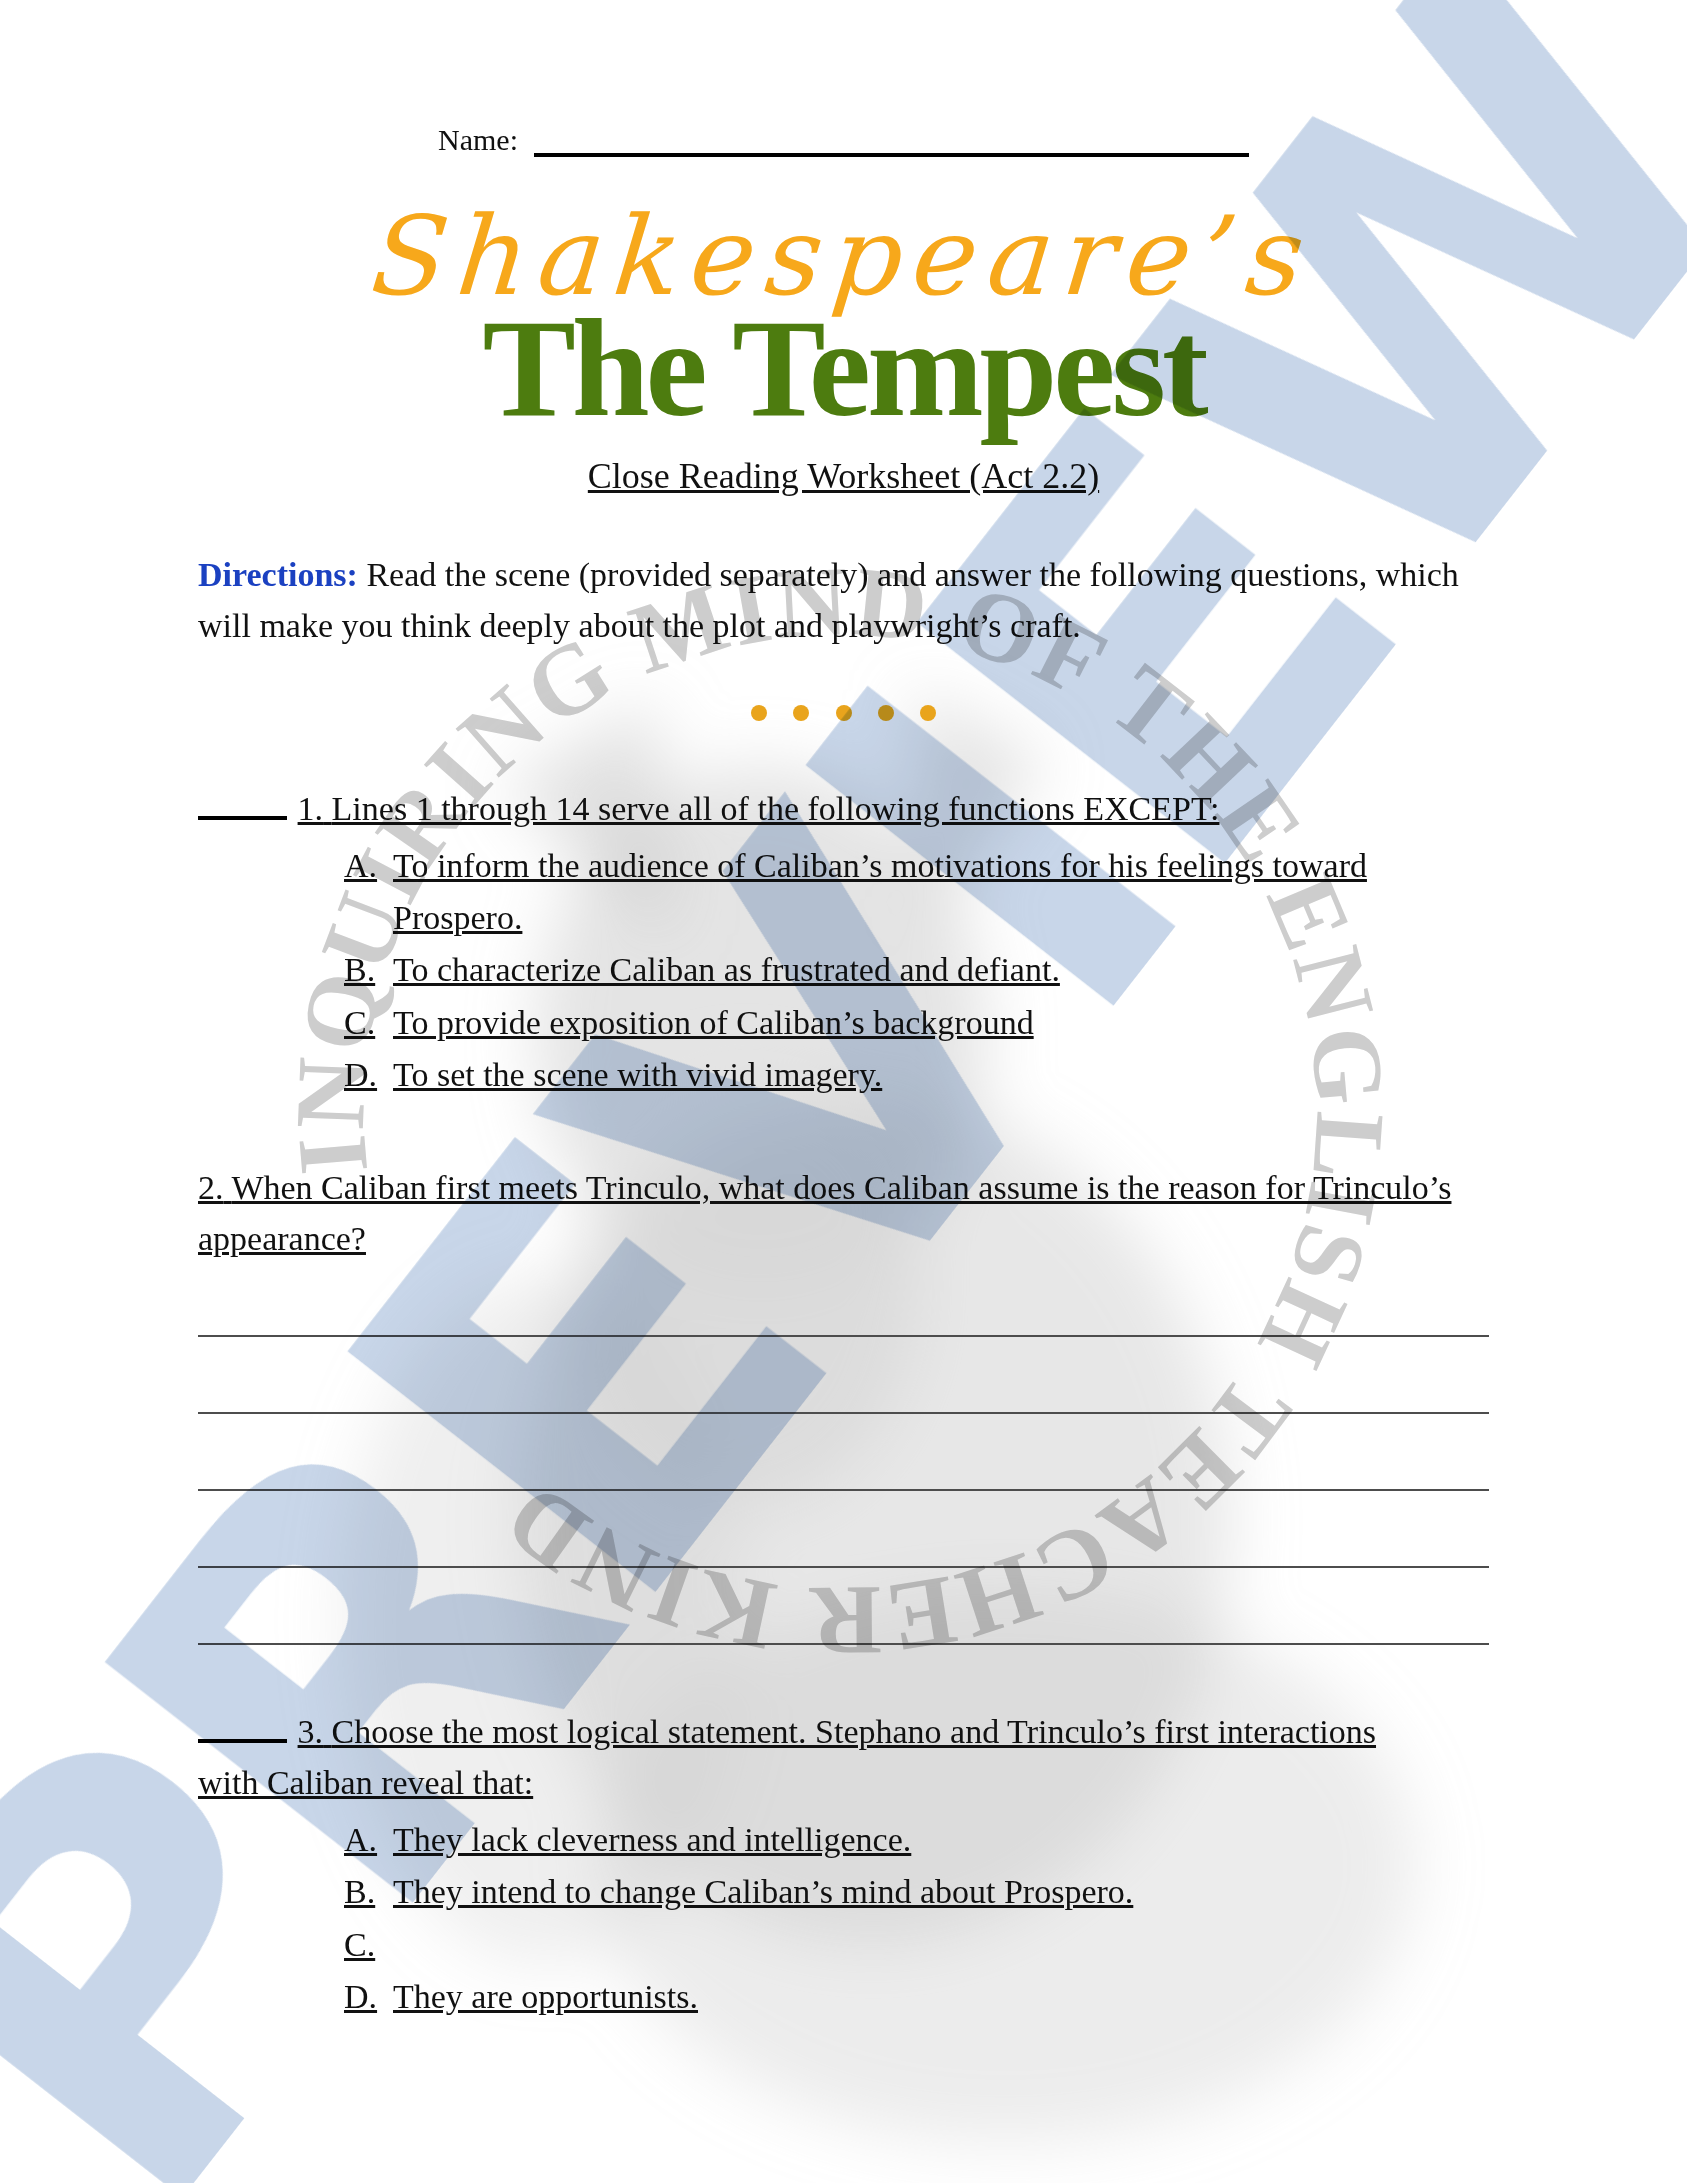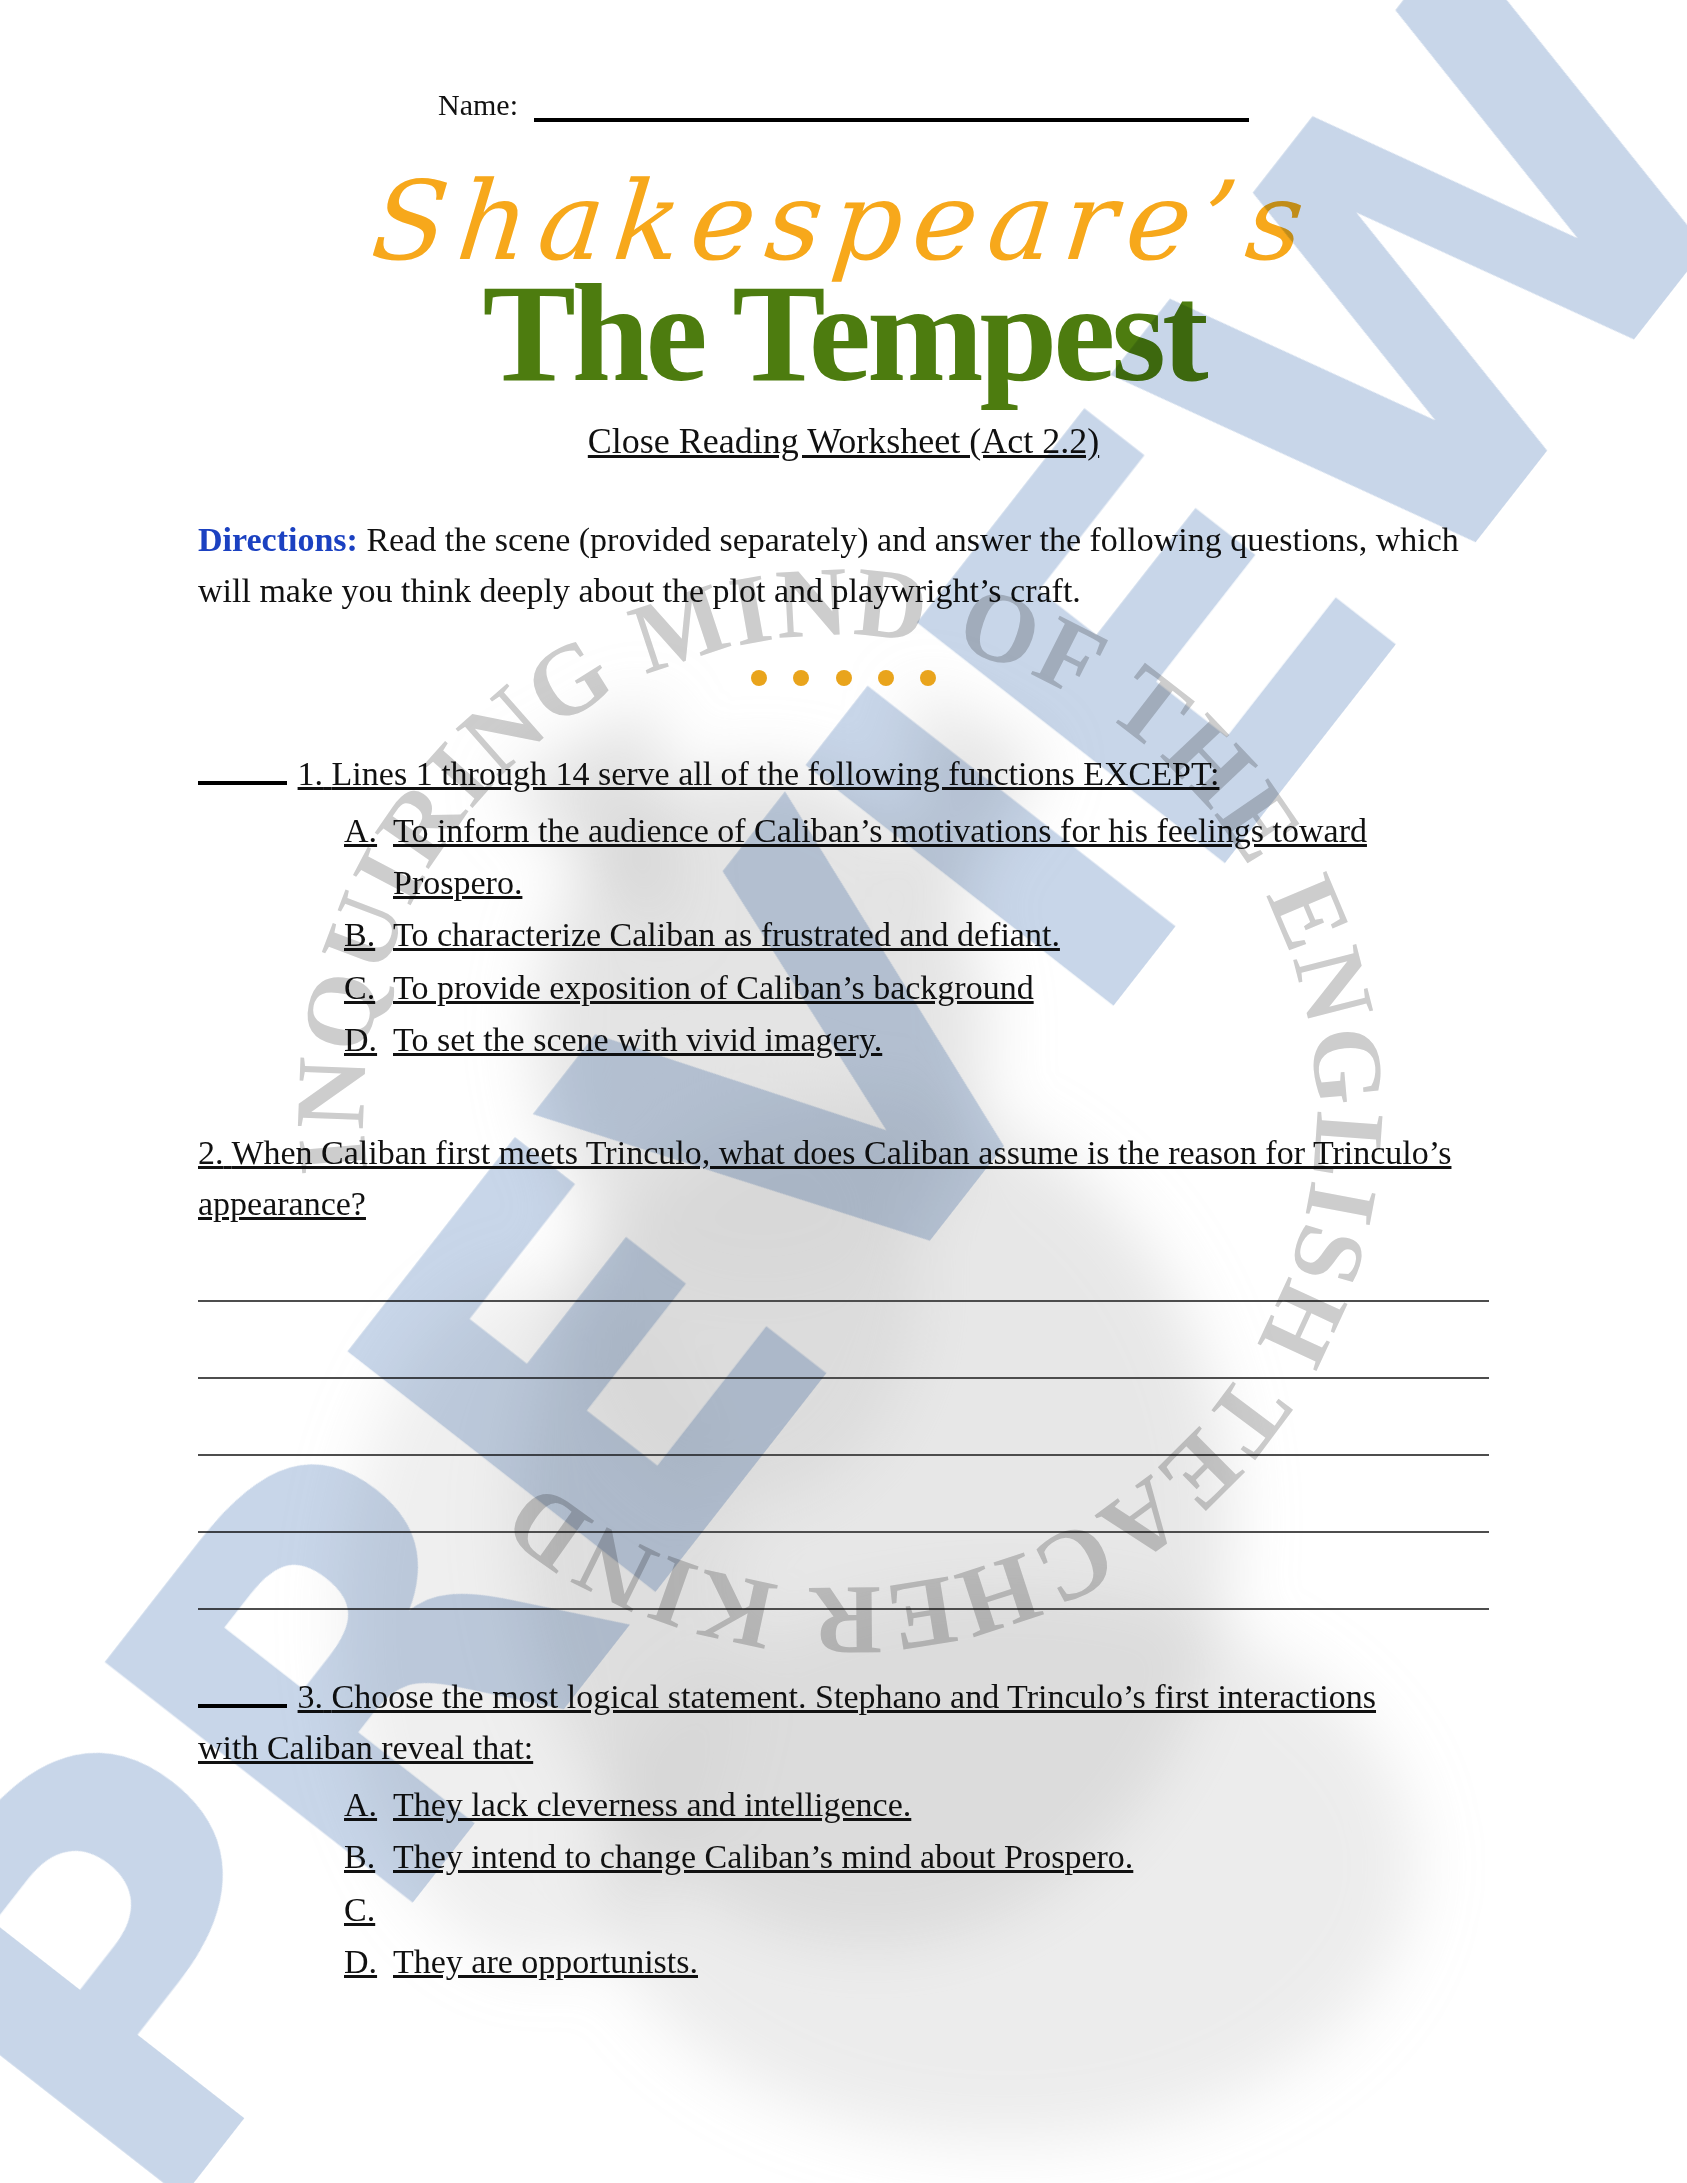--- a/index.html
+++ b/index.html
@@ -3,21 +3,21 @@
 <meta charset="utf-8">
 <style>
   html,body{margin:0;padding:0;background:#ffffff;}
   .page{
     position:relative;width:1687px;height:2183px;background:#ffffff;
     overflow:hidden;font-family:"Liberation Serif", serif;color:#111;
   }
   
   .dog-wm{position:absolute;inset:0;z-index:0;}
   
-  .content{position:absolute;inset:0;z-index:1;padding:84px 198px 0 198px;}
+  .content{position:absolute;inset:0;z-index:1;padding:119px 198px 0 198px;}
   .name-row{display:flex;align-items:flex-end;justify-content:center;font-size:30px;}
   .name-label{margin-right:16px;}
   .name-line{width:715px;border-bottom:4px solid #000;height:34px;}
   .title-script{
     text-align:center;margin-top:40px;font-family:"DejaVu Serif", serif;
     font-style:italic;font-size:109px;letter-spacing:10.6px;color:#F7A81B;
     transform:skewX(-6deg);line-height:1.1;
   }
   .title-main{
     text-align:center;margin-top:-18.5px;font-family:"Liberation Serif", serif;

